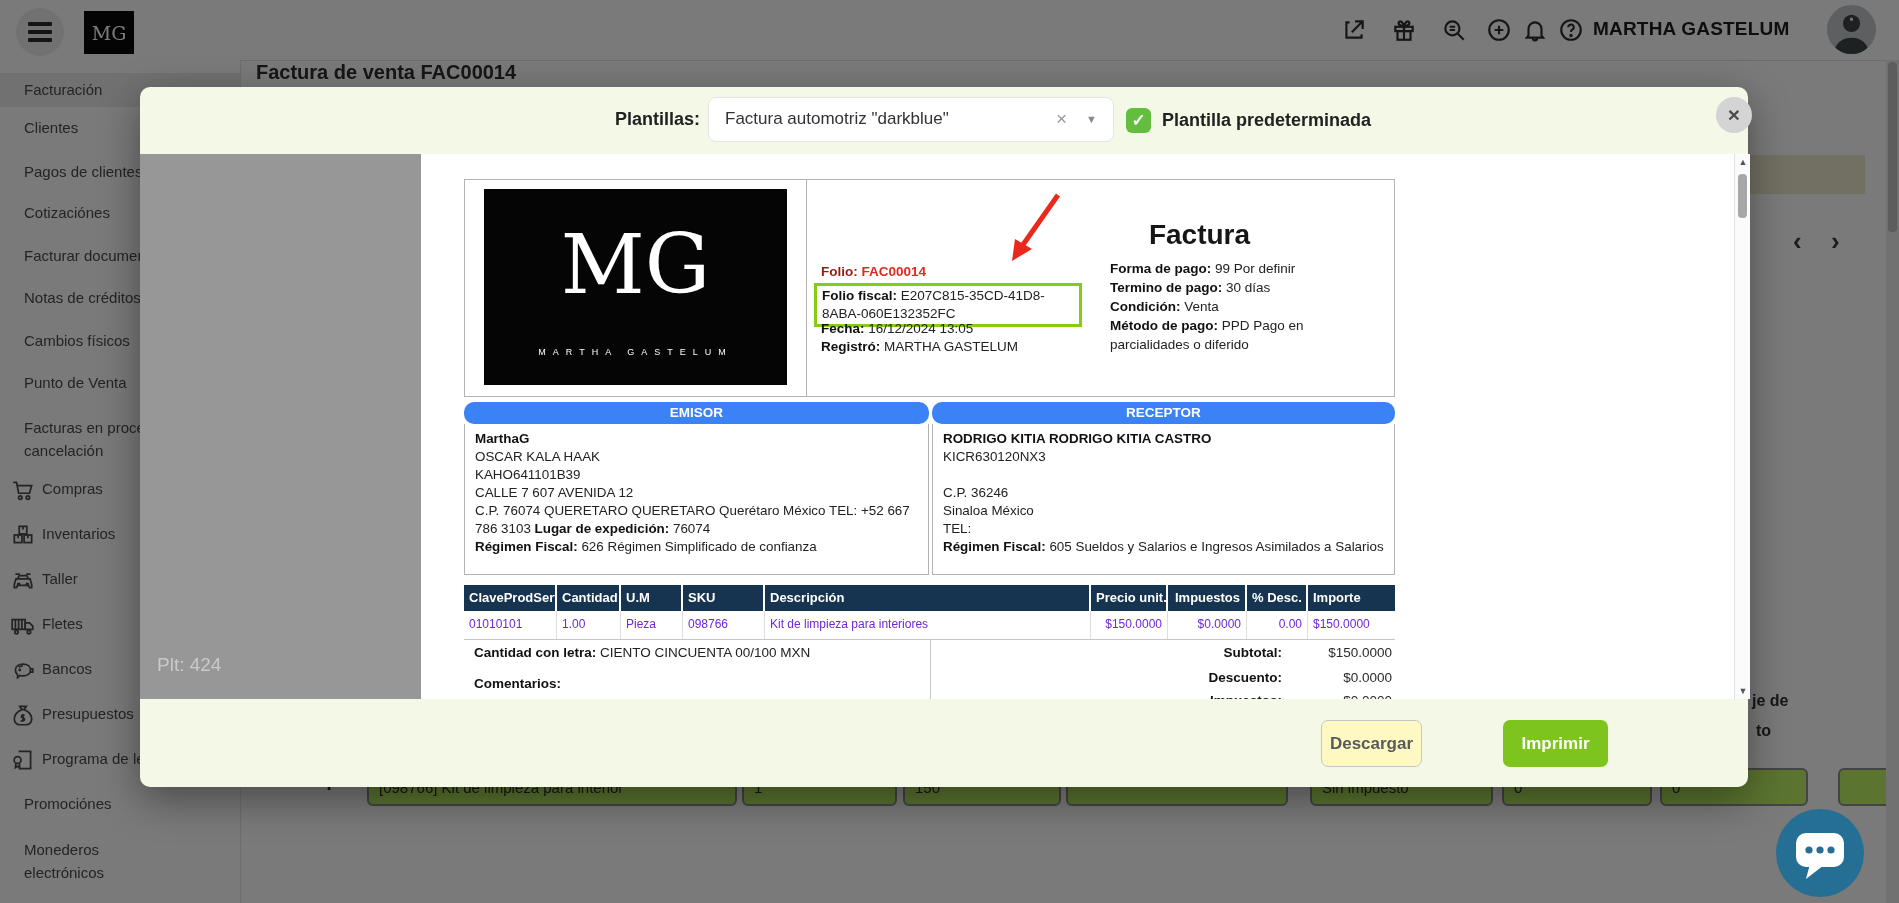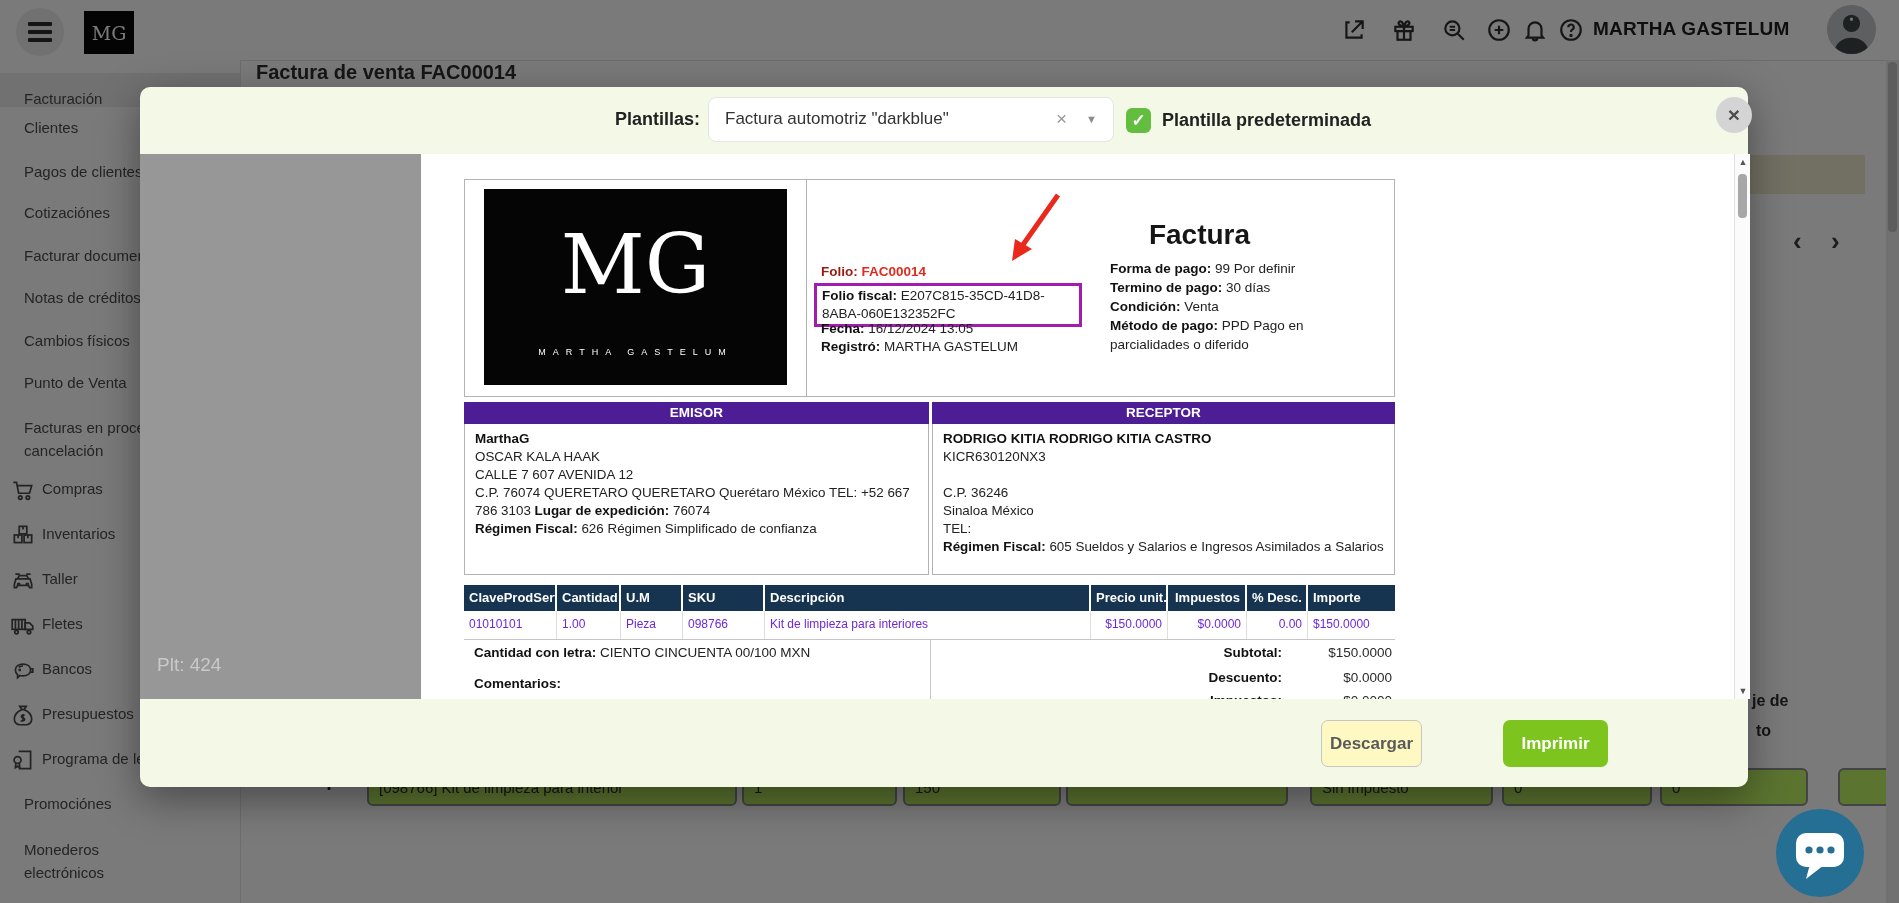--- a/index.html
+++ b/index.html
@@ -12,21 +12,21 @@
   .burger i{position:absolute;left:12px;width:24px;height:4px;background:#2d2d2d;border-radius:1px;}
   .logo-sm{left:84px;top:11px;width:50px;height:43px;background:#0a0a0a;color:#fff;
            display:flex;align-items:center;justify-content:center;
            font-family:"DejaVu Serif",serif;font-size:19px;}
   .tico{top:17px;width:26px;height:26px;color:#2e2e2e;}
   .uname{top:18px;font-size:19px;font-weight:bold;color:#1f1f1f;letter-spacing:.2px;}
   .avatar{left:1827px;top:5px;width:49px;height:49px;border-radius:50%;background:#c3c7c9;overflow:hidden;}
   .sidebar{left:0;top:60px;width:240px;height:843px;background:#fff;border-right:1px solid #e5e5e5;}
   .sit{position:absolute;font-size:15px;color:#4c4c4c;white-space:nowrap;}
   .sit.active{left:0;width:240px;height:34px;background:#ececec;}
-  .sit.active span{position:absolute;left:24px;top:8px;margin-top:9px;}
+  .sit.active span{position:absolute;left:24px;top:8px;}
   .sicon{position:absolute;left:10px;width:26px;height:26px;color:#4a4a4a;}
   .pg-title{left:256px;top:61px;font-size:20px;font-weight:bold;color:#2e2e2e;white-space:nowrap;}
   .tanband{left:1748px;top:155px;width:117px;height:39px;background:#efe9cf;}
   .chev{top:226px;font-size:26px;color:#3d3d3d;font-weight:bold;}
   .fragr{font-size:16px;font-weight:bold;color:#2f2f2f;}
   .binput{top:768px;height:38px;background:#bef264;border:2px solid #8f8f8f;border-radius:6px;
           font-size:15px;color:#2e2e2e;line-height:36px;padding:0 10px;box-sizing:border-box;
           white-space:nowrap;overflow:hidden;}
   .bscroll{left:1886px;top:60px;width:13px;height:843px;background:#ededed;}
   .bthumb{left:1888px;top:62px;width:9px;height:170px;background:#c2c2c2;border-radius:4px;}
@@ -60,26 +60,26 @@
   .inv{left:43px;top:25px;width:931px;height:560px;background:#fff;font-size:13.5px;color:#222;}
   .inv b{color:#111;}
   .hdrbox{left:0;top:0;width:931px;height:218px;border:1px solid #b3b3b3;box-sizing:border-box;}
   .hdiv{left:342px;top:0;width:1px;height:218px;background:#b3b3b3;}
   .ilogo{left:20px;top:10px;width:303px;height:196px;background:#050505;color:#fff;}
   .ilogo .mg{position:absolute;left:0;top:28px;width:303px;text-align:center;
              font-family:"DejaVu Serif",serif;font-size:82px;line-height:96px;}
   .ilogo .sub{position:absolute;left:0;top:158px;width:303px;text-align:center;
               font-size:9px;letter-spacing:7px;}
   .folio-line{left:357px;top:85px;}
-  .redbox{left:350px;top:104px;width:252px;border:3px solid #a21caf;padding:1px 5px;line-height:18px;}
+  .redbox{left:350px;top:104px;width:252px;border:3px solid #84cc16;padding:1px 5px;line-height:18px;}
   .ffield{white-space:nowrap;}
   .factura{left:540px;top:40px;width:391px;text-align:center;font-size:28px;font-weight:bold;color:#161616;}
   .payblk{left:646px;top:80px;width:220px;line-height:19px;}
-  .secbar{top:223px;height:22px;background:#4c1d95;color:#fff;font-weight:bold;font-size:13.5px;
-          text-align:center;line-height:22px;}
+  .secbar{top:223px;height:22px;background:#3b82f6;color:#fff;font-weight:bold;font-size:13.5px;
+          text-align:center;line-height:22px;border-radius:10px;}
   .seccell{top:245px;height:151px;border:1px solid #b3b3b3;border-top:none;box-sizing:border-box;
            padding:6px 10px;line-height:18px;font-size:13.4px;}
   .inv-thead{left:0;top:406px;width:931px;height:26px;display:flex;background:#16334f;}
   .inv-thead .th{color:#fff;font-size:13px;font-weight:bold;line-height:26px;box-sizing:border-box;
                  border-right:2px solid #fff;padding:0 5px;overflow:hidden;white-space:nowrap;}
   .inv-thead .th:last-child{border-right:none;}
   .inv-trow{left:0;top:432px;width:931px;height:28px;display:flex;border-bottom:1px solid #c6c6c6;}
   .inv-trow .td{font-size:12px;line-height:27px;box-sizing:border-box;border-right:1px solid #dedede;
                 padding:0 5px;overflow:hidden;white-space:nowrap;color:#6d28d9;}
   .inv-trow .td:last-child{border-right:none;}
@@ -283,20 +283,21 @@
           <div><b>Condición:</b> <span>Venta</span></div>
           <div><b>Método de pago:</b> <span>PPD Pago en parcialidades o diferido</span></div>
         </div>
 
         <div class="abs secbar" style="left:0;width:465px">EMISOR</div>
         <div class="abs secbar" style="left:468px;width:463px">RECEPTOR</div>
 
         <div class="abs seccell" style="left:0;width:465px">
           <div><b>MarthaG</b></div>
           <div>OSCAR KALA HAAK</div>
+          <div>KAHO641101B39</div>
           <div>CALLE 7 607 AVENIDA 12</div>
           <div><span>C.P. 76074 QUERETARO QUERETARO Querétaro México TEL: +52 667 786 3103 </span><b>Lugar de expedición:</b><span>  76074</span></div>
           <div><b>Régimen Fiscal:</b><span> 626 Régimen Simplificado de confianza</span></div>
         </div>
         <div class="abs seccell" style="left:468px;width:463px">
           <div><b>RODRIGO KITIA RODRIGO KITIA CASTRO</b></div>
           <div>KICR630120NX3</div>
           <div style="height:18px"></div>
           <div>C.P. 36246</div>
           <div>Sinaloa México</div>

